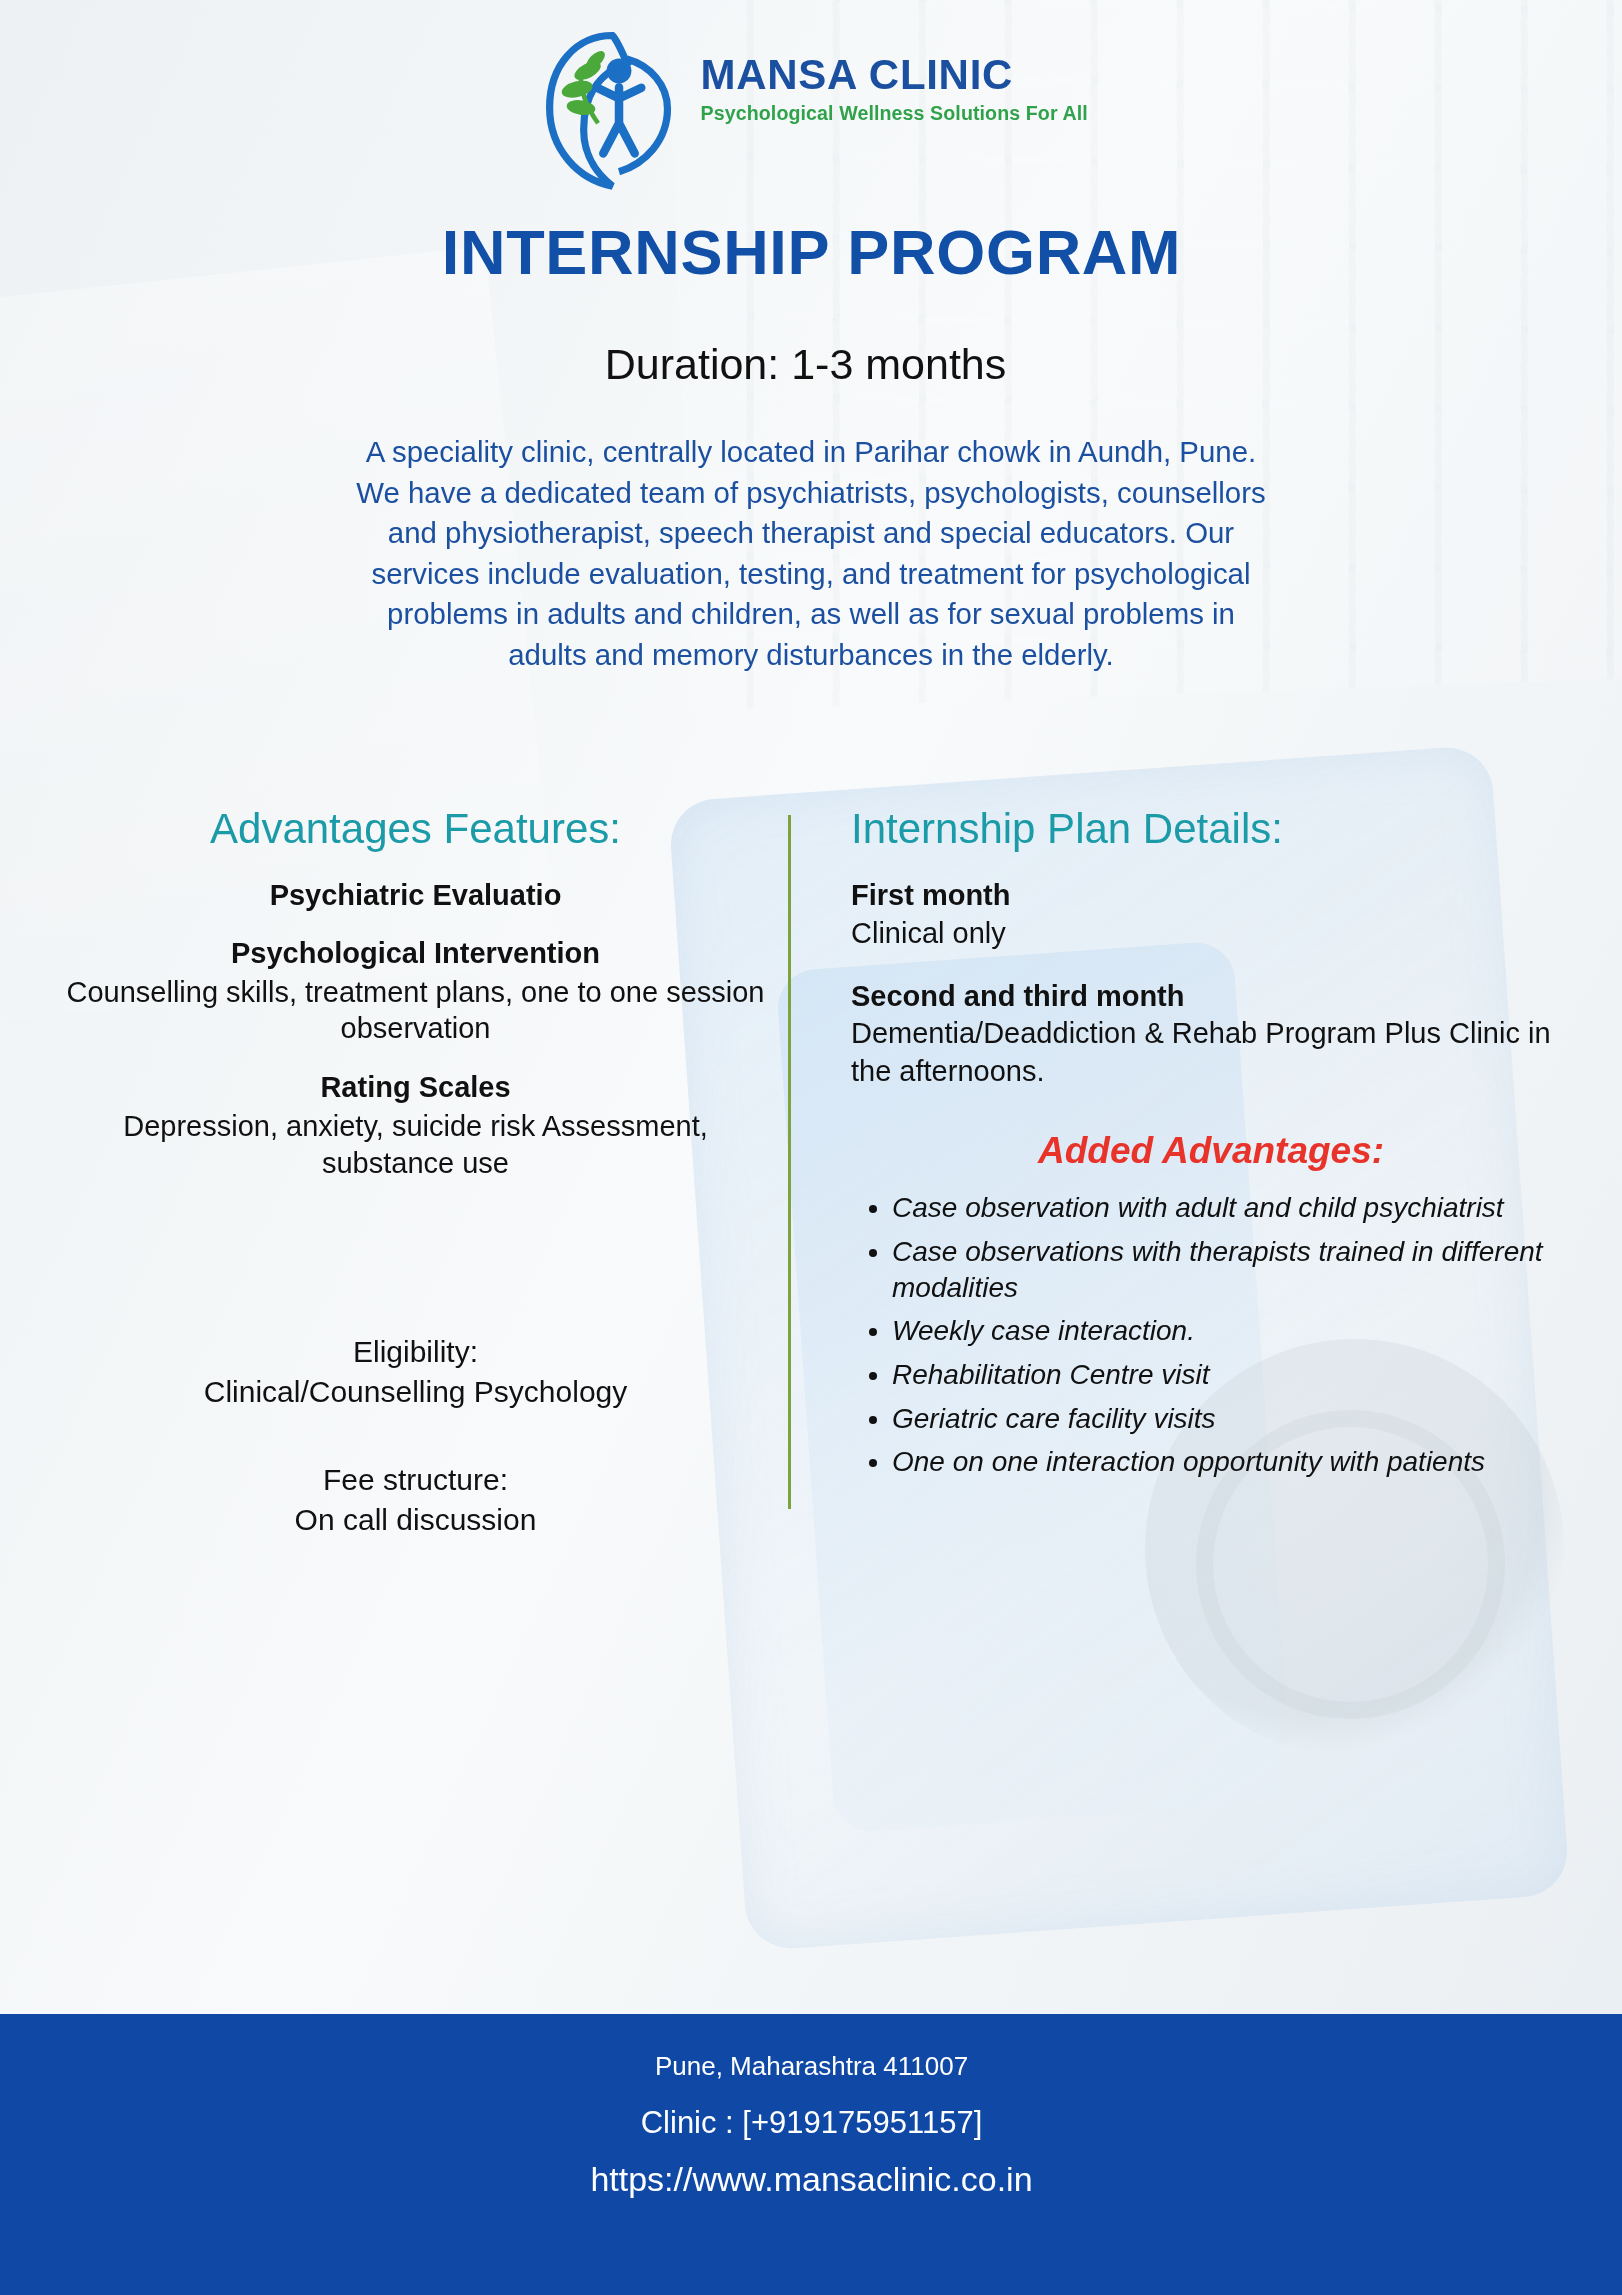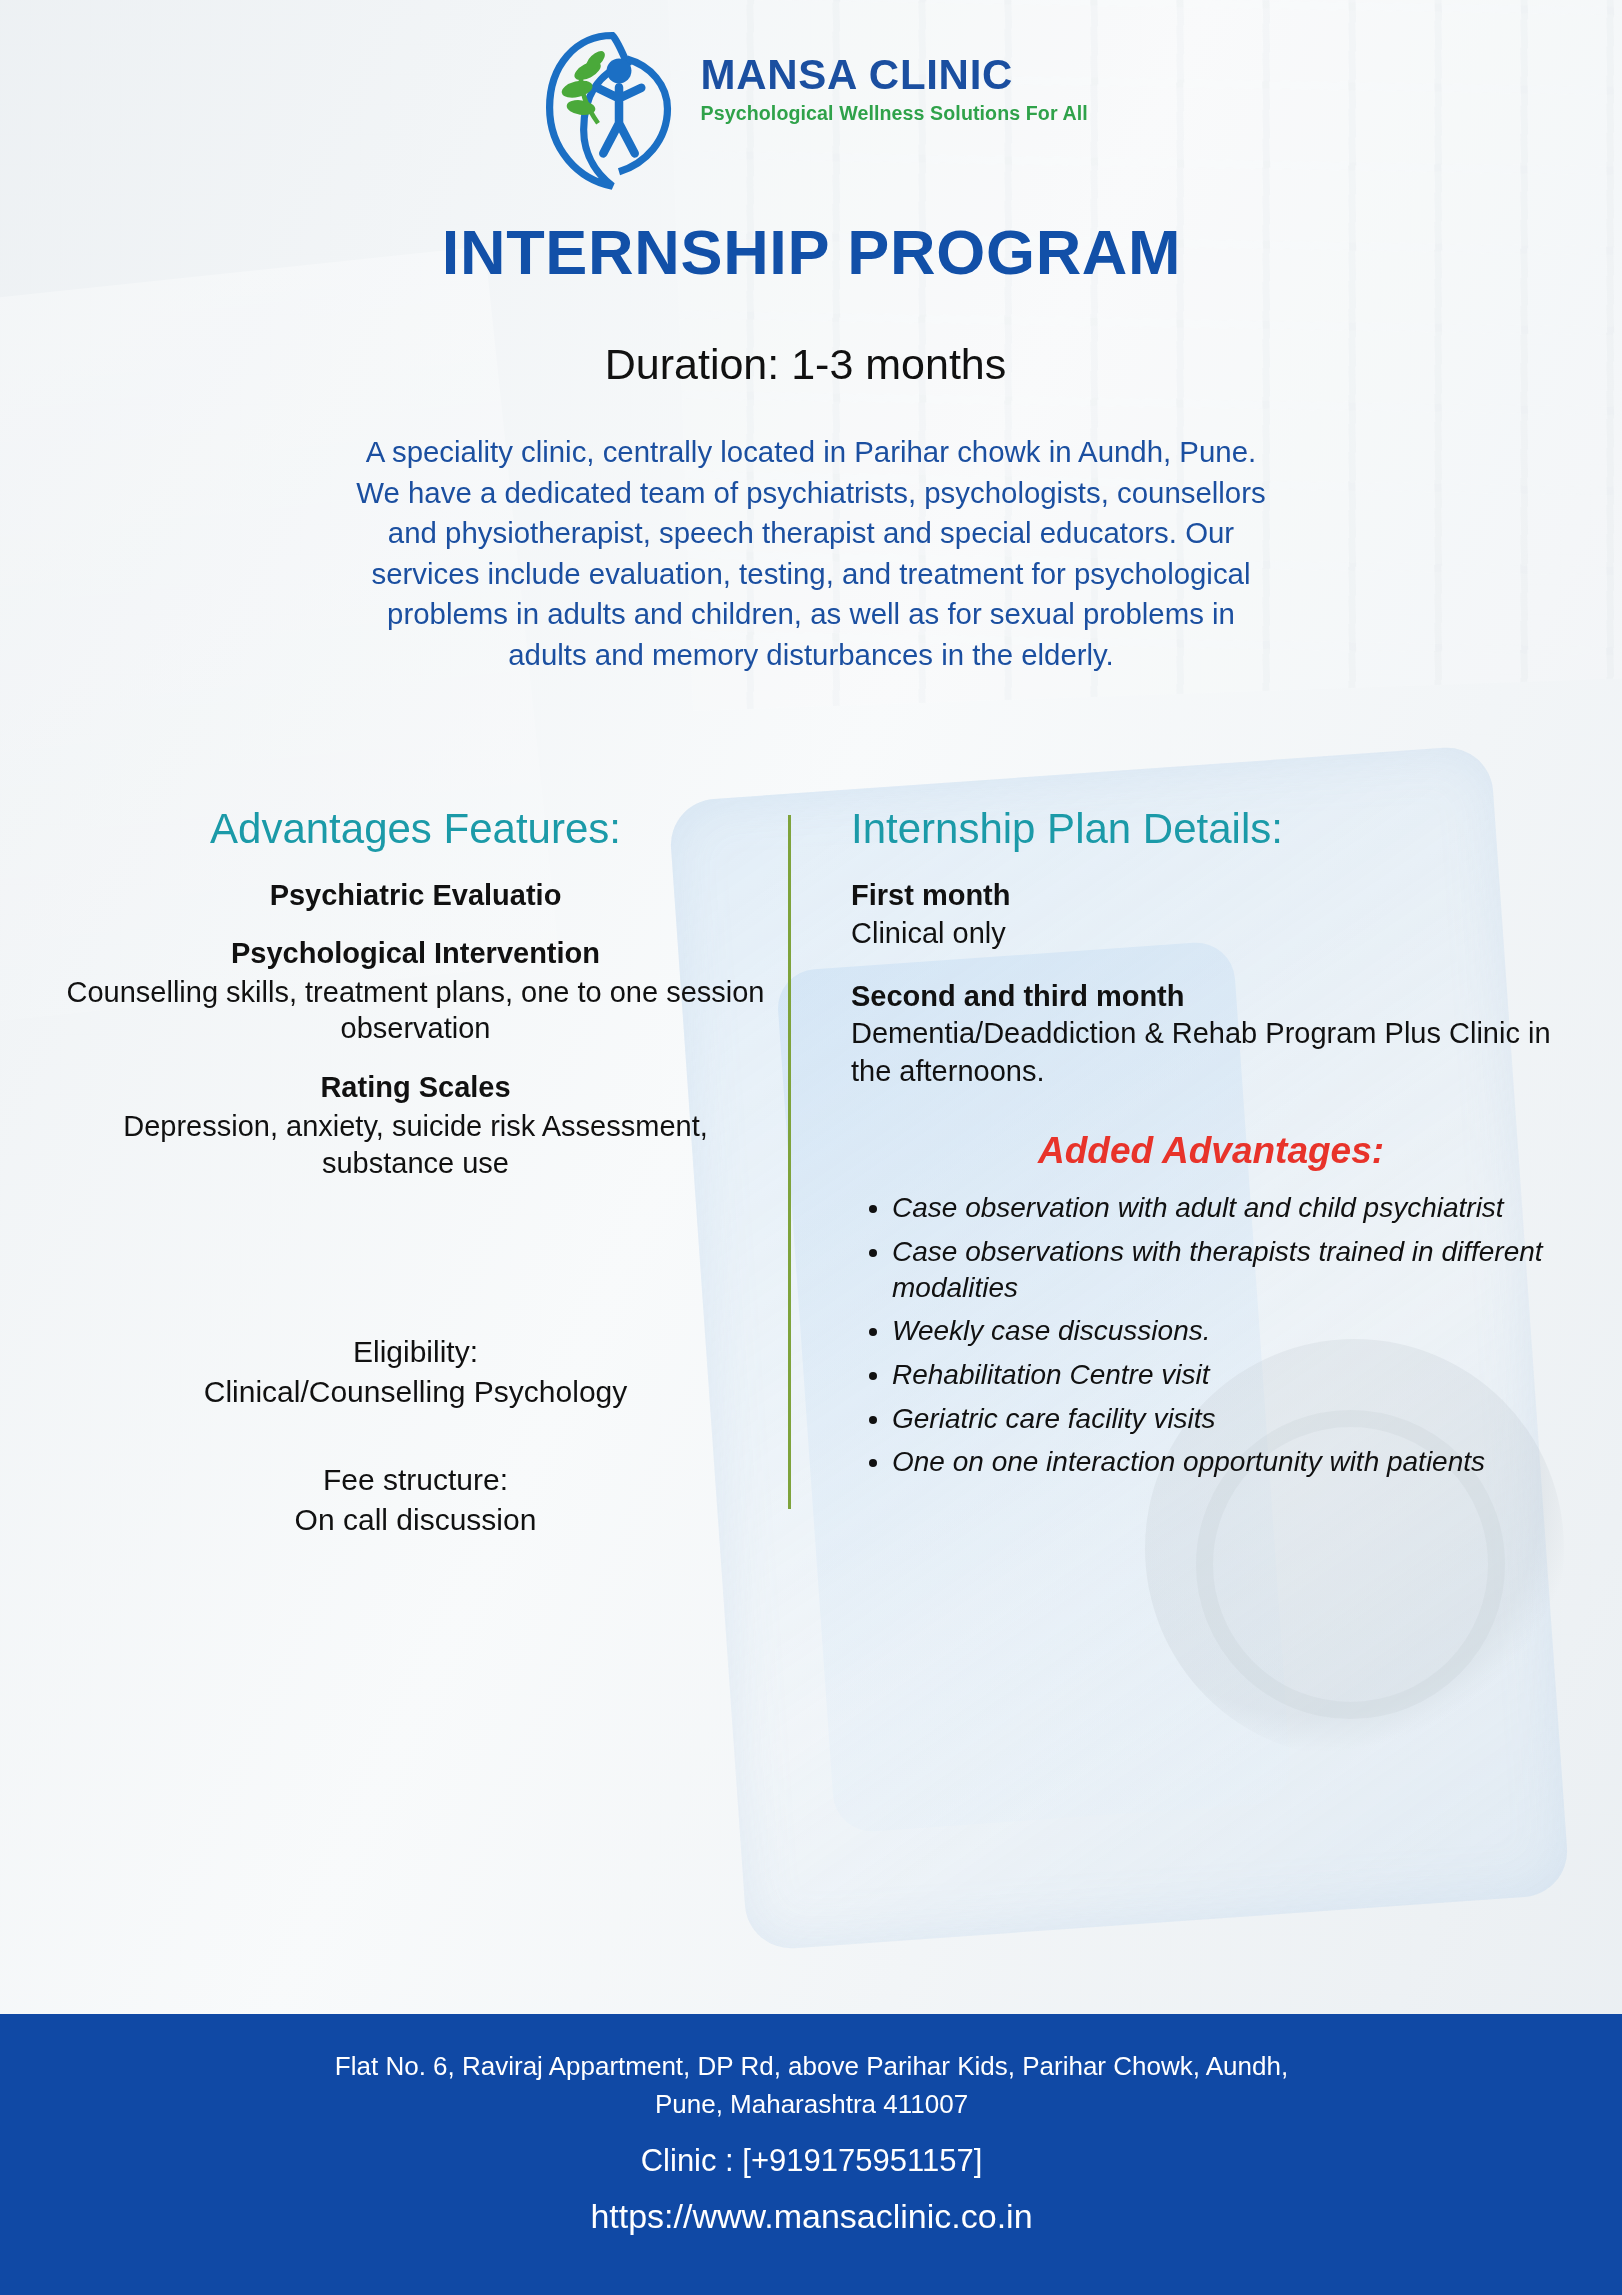--- a/index.html
+++ b/index.html
@@ -371,28 +371,27 @@
     <div class="plan">
       <div class="plan-title">Second and third month</div>
       <div class="plan-body">Dementia/Deaddiction &amp; Rehab Program Plus Clinic in the afternoons.</div>
     </div>
 
     <div class="added-title">Added Advantages:</div>
 
     <ul class="advantages">
       <li>Case observation with adult and child psychiatrist</li>
       <li>Case observations with therapists trained in different modalities</li>
-      <li>Weekly case discussions.</li>
+      <li>Weekly case interaction.</li>
       <li>Rehabilitation Centre visit</li>
       <li>Geriatric care facility visits</li>
       <li>One on one interaction opportunity with patients</li>
     </ul>
   </div>
 
   <div class="footer">
-    <div class="addr">Flat No. 6, Raviraj Appartment, DP Rd, above Parihar Kids, Parihar Chowk, Aundh,</div>
     <div class="addr">Pune, Maharashtra 411007</div>
     <div class="phone">Clinic : [+919175951157]</div>
     <div class="web">https://www.mansaclinic.co.in</div>
   </div>
 
 </div>
 
 
 </body></html>

